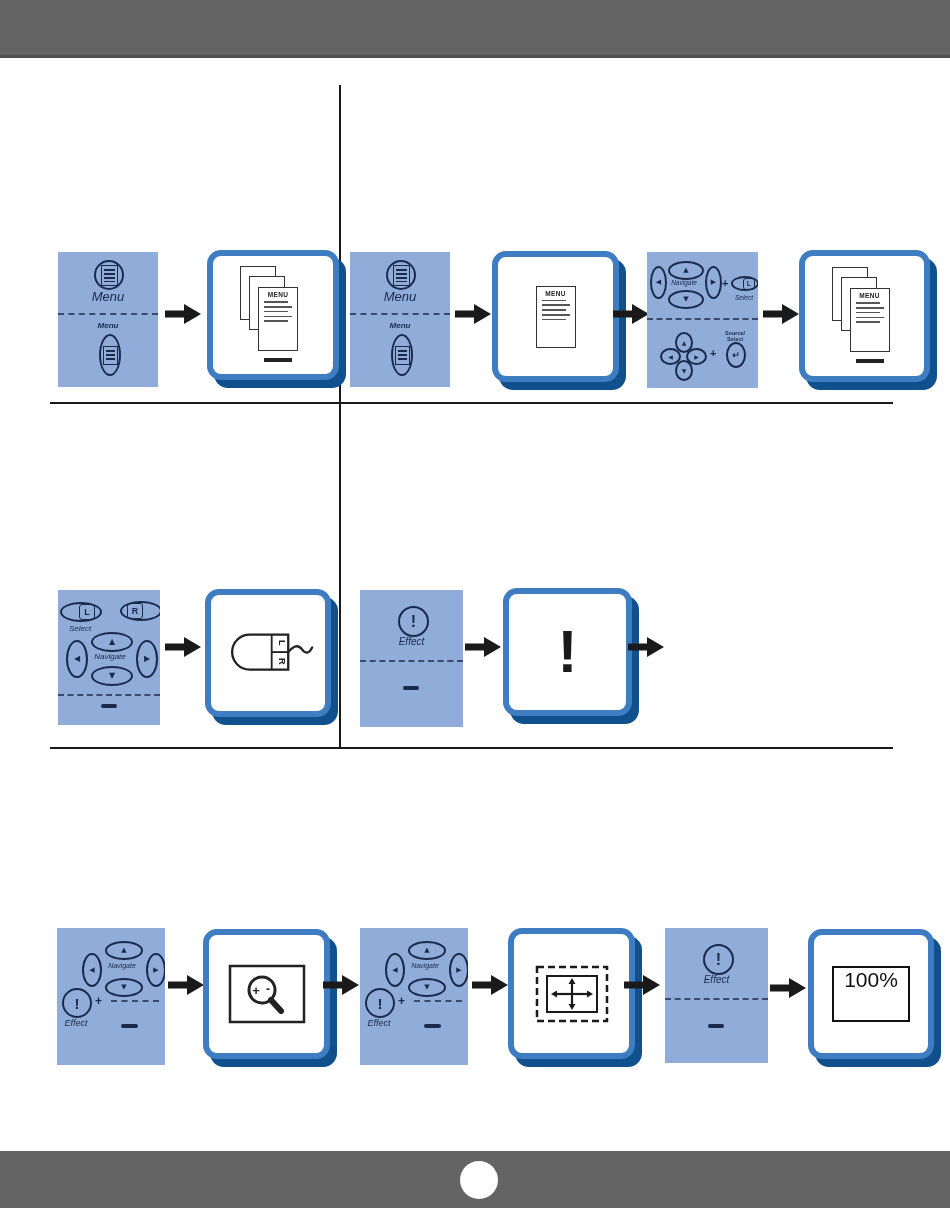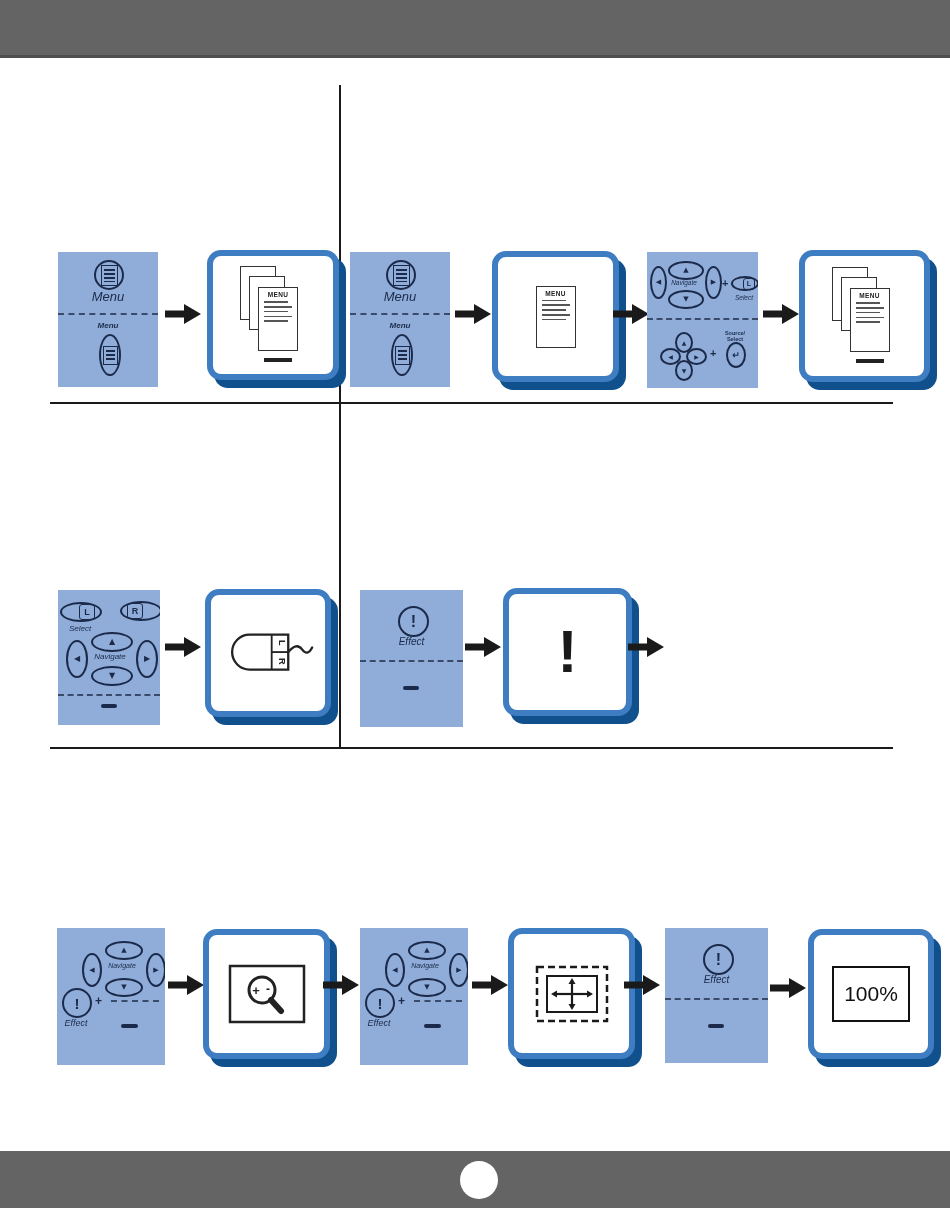--- a/index.html
+++ b/index.html
@@ -338,18 +338,18 @@
     <div class="slabel" style="left:0;top:46px;width:100%;font-size:10px;">Effect</div>
     <div class="dash-sep" style="left:0;top:70px;width:100%;"></div>
     <div class="bold-dash" style="left:43px;top:96px;width:16px;height:4px;"></div>
   </div>
 
   <svg class="flow-arrow" style="left:770px;top:978px;" width="36" height="20" viewBox="0 0 36 20">
       <polygon points="0,6.5 19,6.5 19,0 36,10 19,20 19,13.5 0,13.5" fill="#1a1a1a"></polygon>
     </svg>
 
   <div class="card" style="left:808px;top:929px;width:114px;height:118px;">
-    <div style="width:74px;height:52px;border:2.5px solid #111;display:flex;align-items:center;justify-content:center;">
+    <div style="width:74px;height:52px;border:2.5px solid #111;display:flex;align-items:flex-start;justify-content:center;">
       <span style="font-size:21px;color:#111;">100%</span>
     </div>
   </div>
 
 </div>
 
 </body></html>

